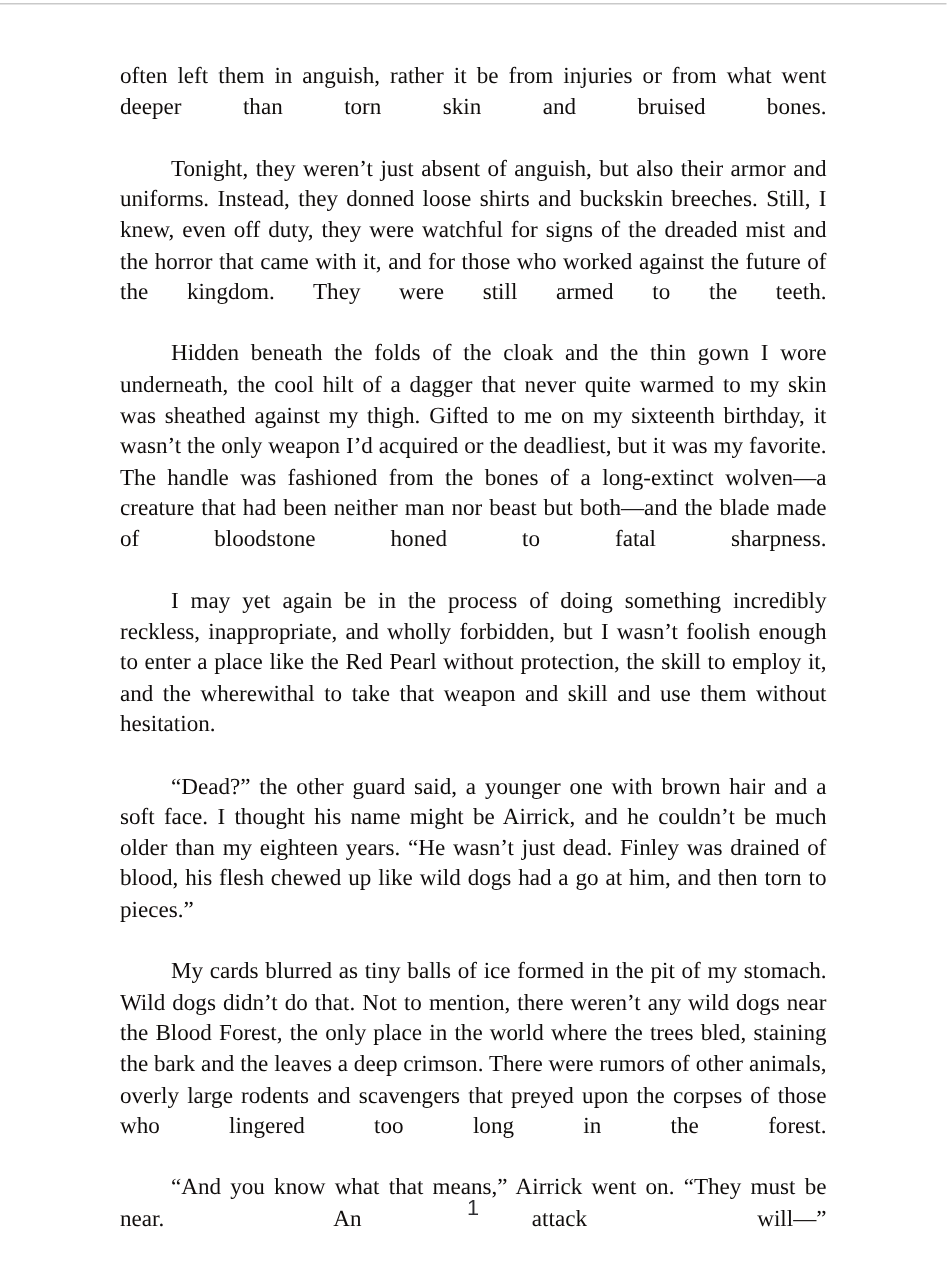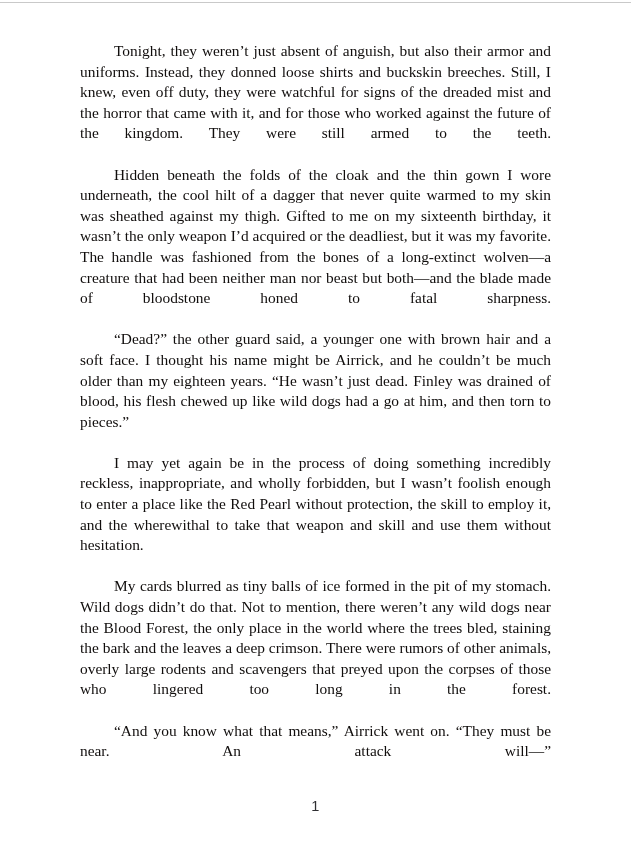--- a/index.html
+++ b/index.html
@@ -81,24 +81,25 @@
   }
 </style>
 </head>
 <body>
 
 <div id="page">
 
   <div id="top-rule"></div>
 
   <div id="text-column">
+    <p class="continued">often left them in anguish, rather it be from injuries or from what went deeper than torn skin and bruised bones.</p>
     <p>Tonight, they weren’t just absent of anguish, but also their armor and uniforms. Instead, they donned loose shirts and buckskin breeches. Still, I knew, even off duty, they were watchful for signs of the dreaded mist and the horror that came with it, and for those who worked against the future of the kingdom. They were still armed to the teeth.</p>
     <p>Hidden beneath the folds of the cloak and the thin gown I wore underneath, the cool hilt of a dagger that never quite warmed to my skin was sheathed against my thigh. Gifted to me on my sixteenth birthday, it wasn’t the only weapon I’d acquired or the deadliest, but it was my favorite. The handle was fashioned from the bones of a long-extinct wolven—a creature that had been neither man nor beast but both—and the blade made of bloodstone honed to fatal sharpness.</p>
+    <p>I may yet again be in the process of doing something incredibly reckless, inappropriate, and wholly forbidden, but I wasn’t foolish enough to enter a place like the Red Pearl without protection, the skill to employ it, and the wherewithal to take that weapon and skill and use them without hesitation.</p>
     <p>“Dead?” the other guard said, a younger one with brown hair and a soft face. I thought his name might be Airrick, and he couldn’t be much older than my eighteen years. “He wasn’t just dead. Finley was drained of blood, his flesh chewed up like wild dogs had a go at him, and then torn to pieces.”</p>
-    <p>I may yet again be in the process of doing something incredibly reckless, inappropriate, and wholly forbidden, but I wasn’t foolish enough to enter a place like the Red Pearl without protection, the skill to employ it, and the wherewithal to take that weapon and skill and use them without hesitation.</p>
     <p>My cards blurred as tiny balls of ice formed in the pit of my stomach. Wild dogs didn’t do that. Not to mention, there weren’t any wild dogs near the Blood Forest, the only place in the world where the trees bled, staining the bark and the leaves a deep crimson. There were rumors of other animals, overly large rodents and scavengers that preyed upon the corpses of those who lingered too long in the forest.</p>
     <p>“And you know what that means,” Airrick went on. “They must be near. An attack will—”</p>
 
   </div>
 
   <div id="page-number">1</div>
 
 </div>
 
 </body></html>

